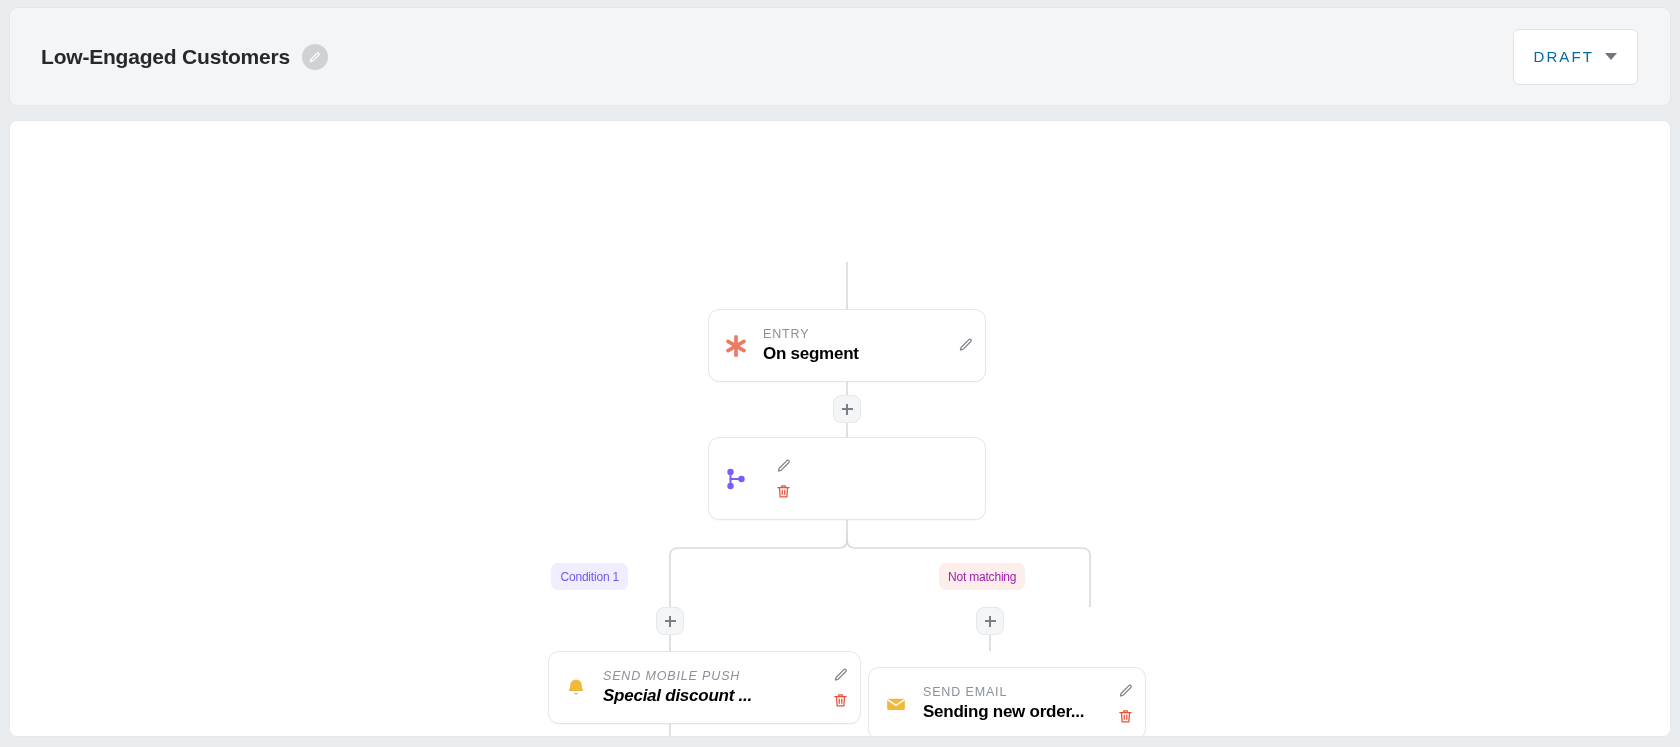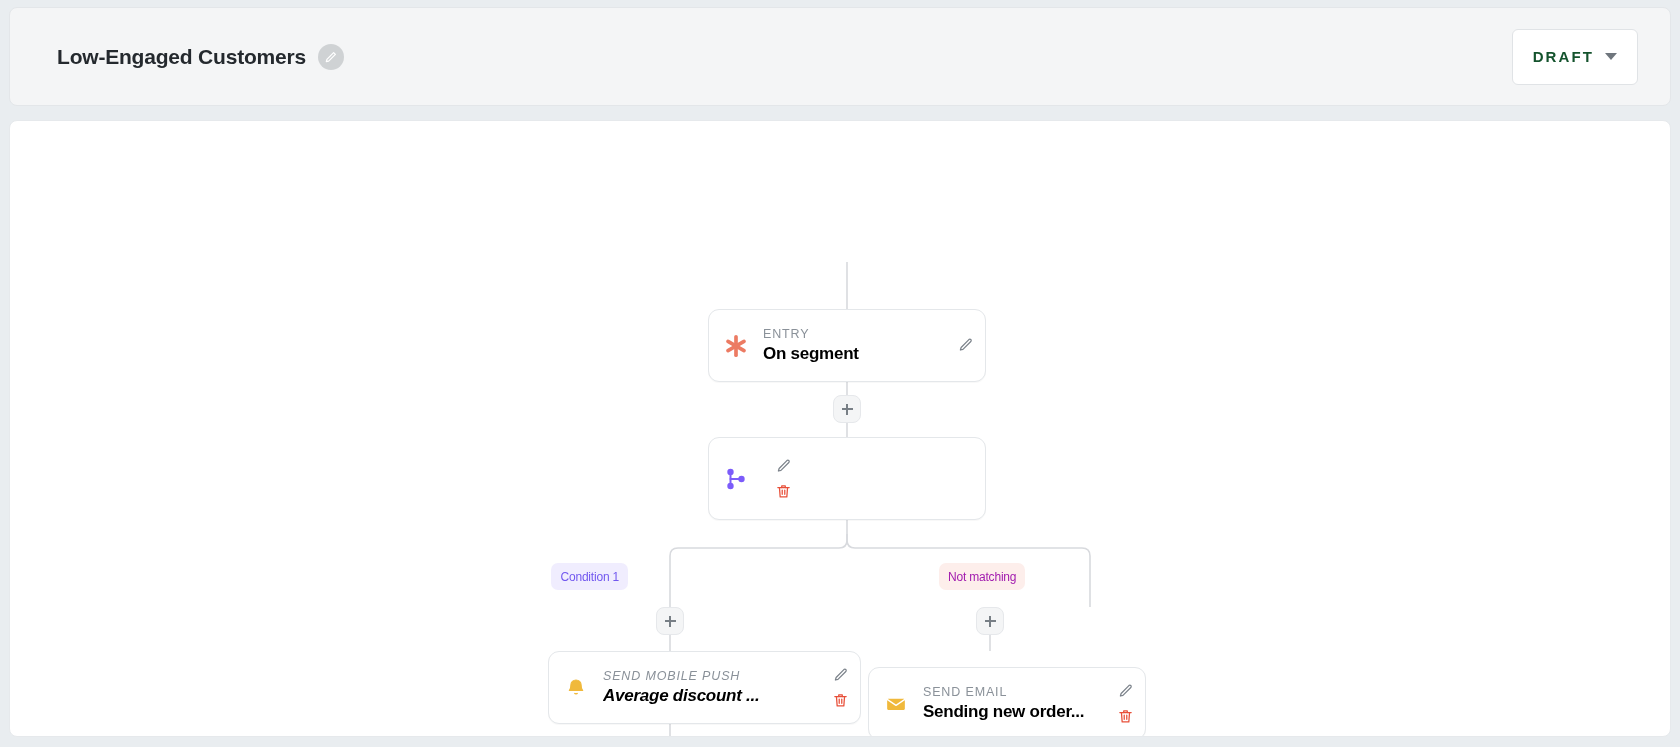--- a/index.html
+++ b/index.html
@@ -22,21 +22,21 @@
     left: 9px; top: 7px;
     width: 1662px; height: 99px;
     background: #f4f5f6;
     border: 1px solid #e3e6e9;
     border-radius: 8px;
     display: flex;
     align-items: center;
     justify-content: space-between;
     padding: 0 32px 0 31px;
   }
-  .title-wrap { display: flex; align-items: center; gap: 12px; margin-left: 16px; }
+  .title-wrap { display: flex; align-items: center; gap: 12px; }
   .page-title {
     font-size: 21px;
     font-weight: bold;
     color: #24292e;
     letter-spacing: -0.2px;
   }
   .edit-circle {
     width: 26px; height: 26px;
     border-radius: 50%;
     background: #cfd2d4;
@@ -53,23 +53,23 @@
     border-radius: 6px;
     display: flex;
     align-items: center;
     justify-content: center;
     gap: 11px;
     padding: 0 20px;
     cursor: pointer;
   }
   .status-btn .label {
     font-size: 15px;
-    color: #14532d;
+    color: #0369a1;
     letter-spacing: 2.1px;
-    font-weight: bold;
+    font-weight: normal;
   }
   .caret {
     width: 0; height: 0;
     border-left: 6px solid transparent;
     border-right: 6px solid transparent;
     border-top: 7px solid #6f767d;
   }
 
   
   .canvas {
@@ -296,21 +296,21 @@
 
       <div class="node" id="node-push">
         <div class="nicon">
           <svg width="22" height="22" viewBox="0 0 24 24" fill="#f0b93c" stroke="#f0b93c" stroke-width="1.2" stroke-linejoin="round">
             <path d="M12 3.2a5.6 5.6 0 0 0-5.6 5.6c0 4.4-1.7 5.8-1.7 5.8h14.6s-1.7-1.4-1.7-5.8A5.6 5.6 0 0 0 12 3.2z"></path>
             <path d="M10.3 17.4a1.9 1.9 0 0 0 3.4 0"></path>
           </svg>
         </div>
         <div class="ntext">
           <div class="ntype">SEND MOBILE PUSH</div>
-          <div class="nname">Average discount ...</div>
+          <div class="nname">Special discount ...</div>
         </div>
         <div class="nactions">
           <span class="act">
             <svg width="17" height="17" viewBox="0 0 24 24" fill="none" stroke="#7b828a" stroke-width="1.7" stroke-linecap="round" stroke-linejoin="round">
               <path d="M16.8 3.6a1.9 1.9 0 0 1 2.7 2.7L8.4 17.4l-3.6 1 1-3.6z"></path>
             </svg>
           </span>
           <span class="act">
             <svg width="17" height="17" viewBox="0 0 24 24" fill="none" stroke="#e8503a" stroke-width="1.8" stroke-linecap="round" stroke-linejoin="round">
               <path d="M4 6.5h16"></path>

